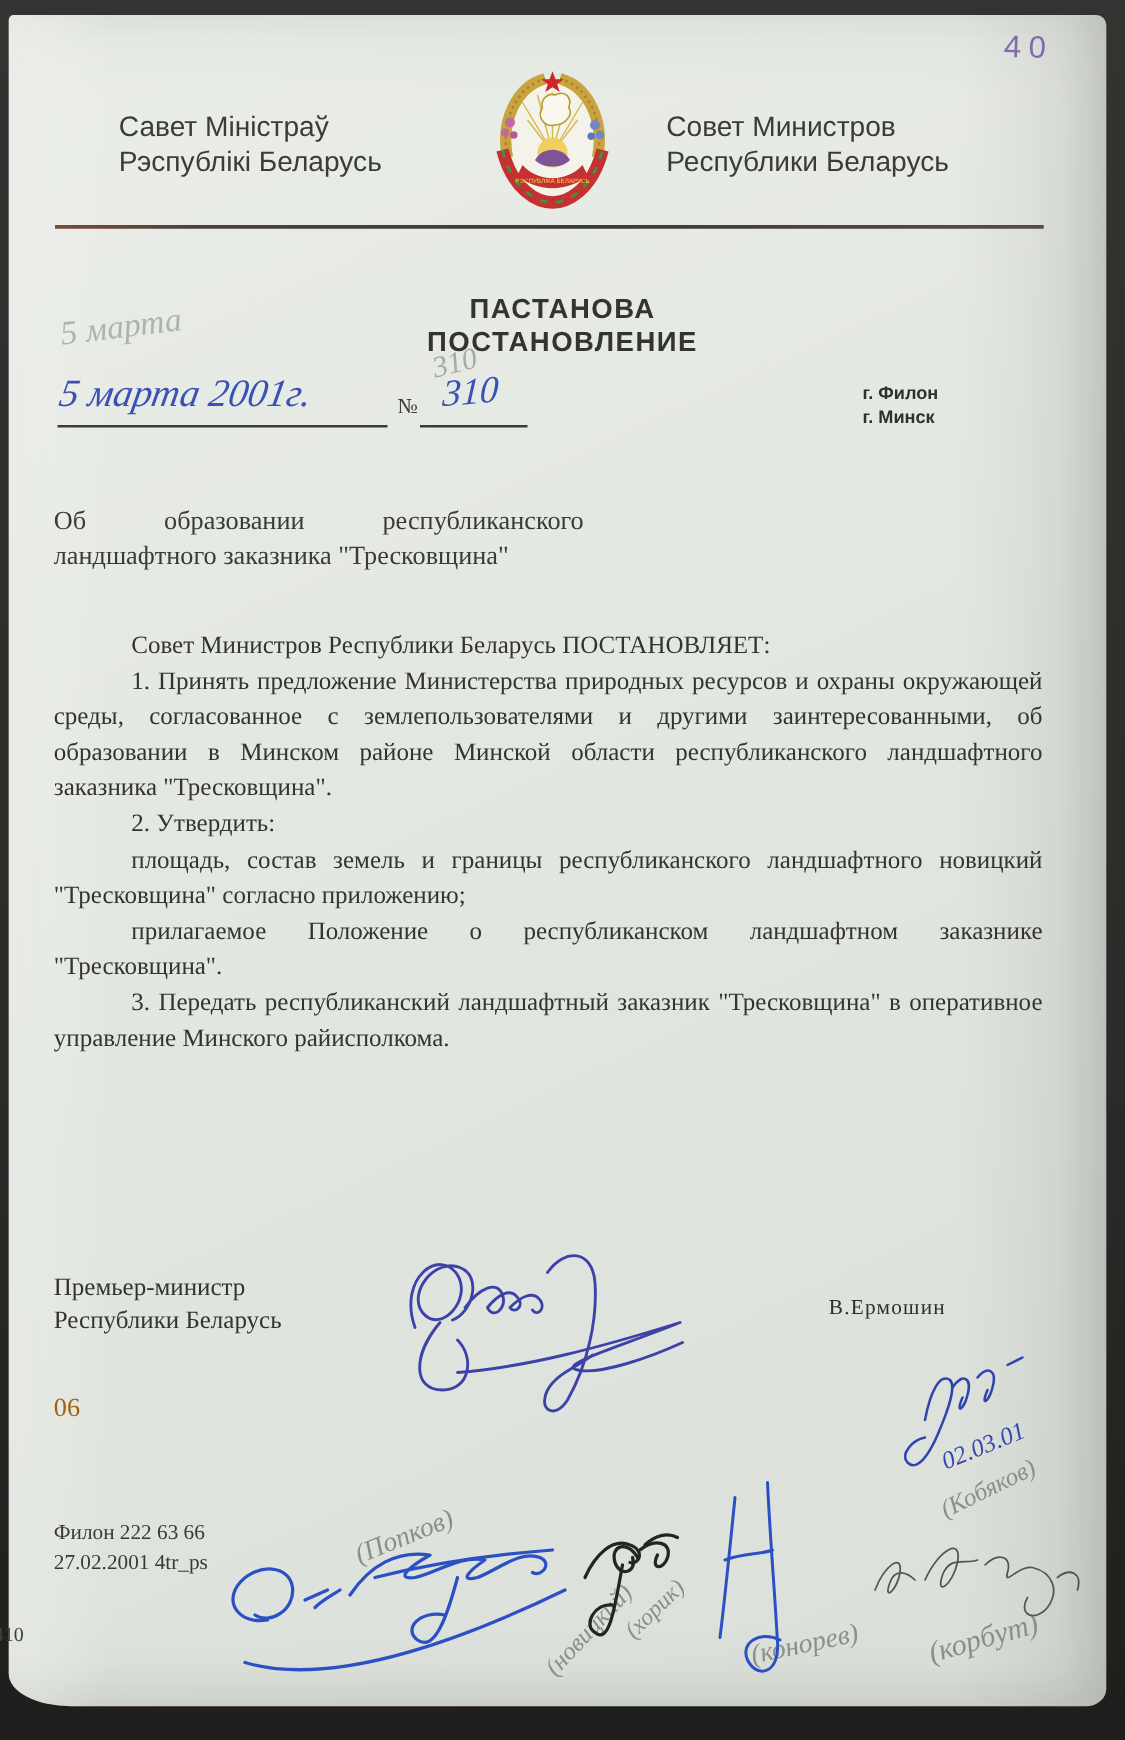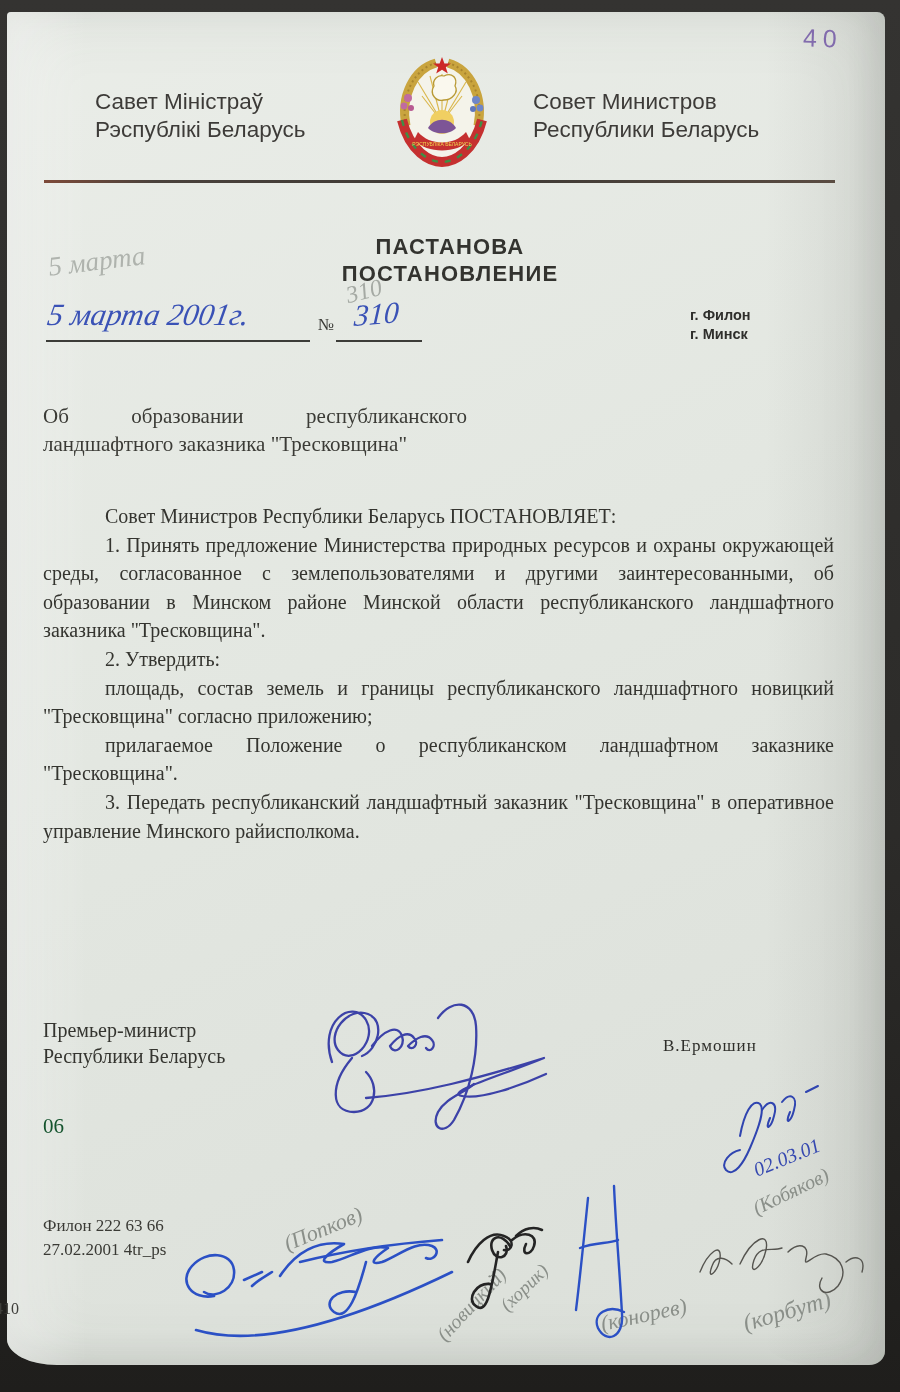--- a/index.html
+++ b/index.html
@@ -131,21 +131,21 @@
   <p class="sp">прилагаемое Положение о республиканском ландшафтном заказнике "Тресковщина".</p>
   <p>3. Передать республиканский ландшафтный заказник "Тресковщина" в оперативное управление Минского райисполкома.</p>
 </div>
 
 <div class="abs" style="left:43px;top:1018px;font-size:20px;line-height:25.5px;color:#34342f;">
   <div>Премьер-министр</div>
   <div>Республики Беларусь</div>
 </div>
 <div class="abs mono" style="left:627px;top:1036px;font-size:17px;letter-spacing:1px;color:#2e2e2a;">В.Ермошин</div>
 
-<div class="abs" style="left:43px;top:1114px;font-size:21px;color:#14532d;font-family:Liberation Serif, serif;">06</div>
+<div class="abs" style="left:43px;top:1114px;font-size:21px;color:#a16207;font-family:Liberation Serif, serif;">06</div>
 <div class="abs footer-sm" style="left:43px;top:1216px;">Филон  222 63 66</div>
 <div class="abs footer-sm" style="left:43px;top:1240px;">27.02.2001 4tr_ps</div>
 <div class="abs" style="left:-5px;top:1300px;font-size:16px;color:#3e3e3a;">410</div>
 
 <div class="abs hw" style="left:752px;top:1146px;font-size:20px;transform:rotate(-22deg);color:#3548b0;">02.03.01</div>
 <div class="abs pencil" style="left:750px;top:1180px;font-size:20px;transform:rotate(-26deg);">(Кобяков)</div>
 <div class="abs pencil" style="left:282px;top:1216px;font-size:22px;transform:rotate(-22deg);">(Попков)</div>
 <div class="abs pencil" style="left:432px;top:1330px;font-size:20px;transform:rotate(-47deg);transform-origin:0 0;">(новицкий)</div>
 <div class="abs pencil" style="left:496px;top:1300px;font-size:19px;transform:rotate(-44deg);transform-origin:0 0;">(хорик)</div>
 <div class="abs pencil" style="left:600px;top:1302px;font-size:22px;transform:rotate(-12deg);">(конорев)</div>

